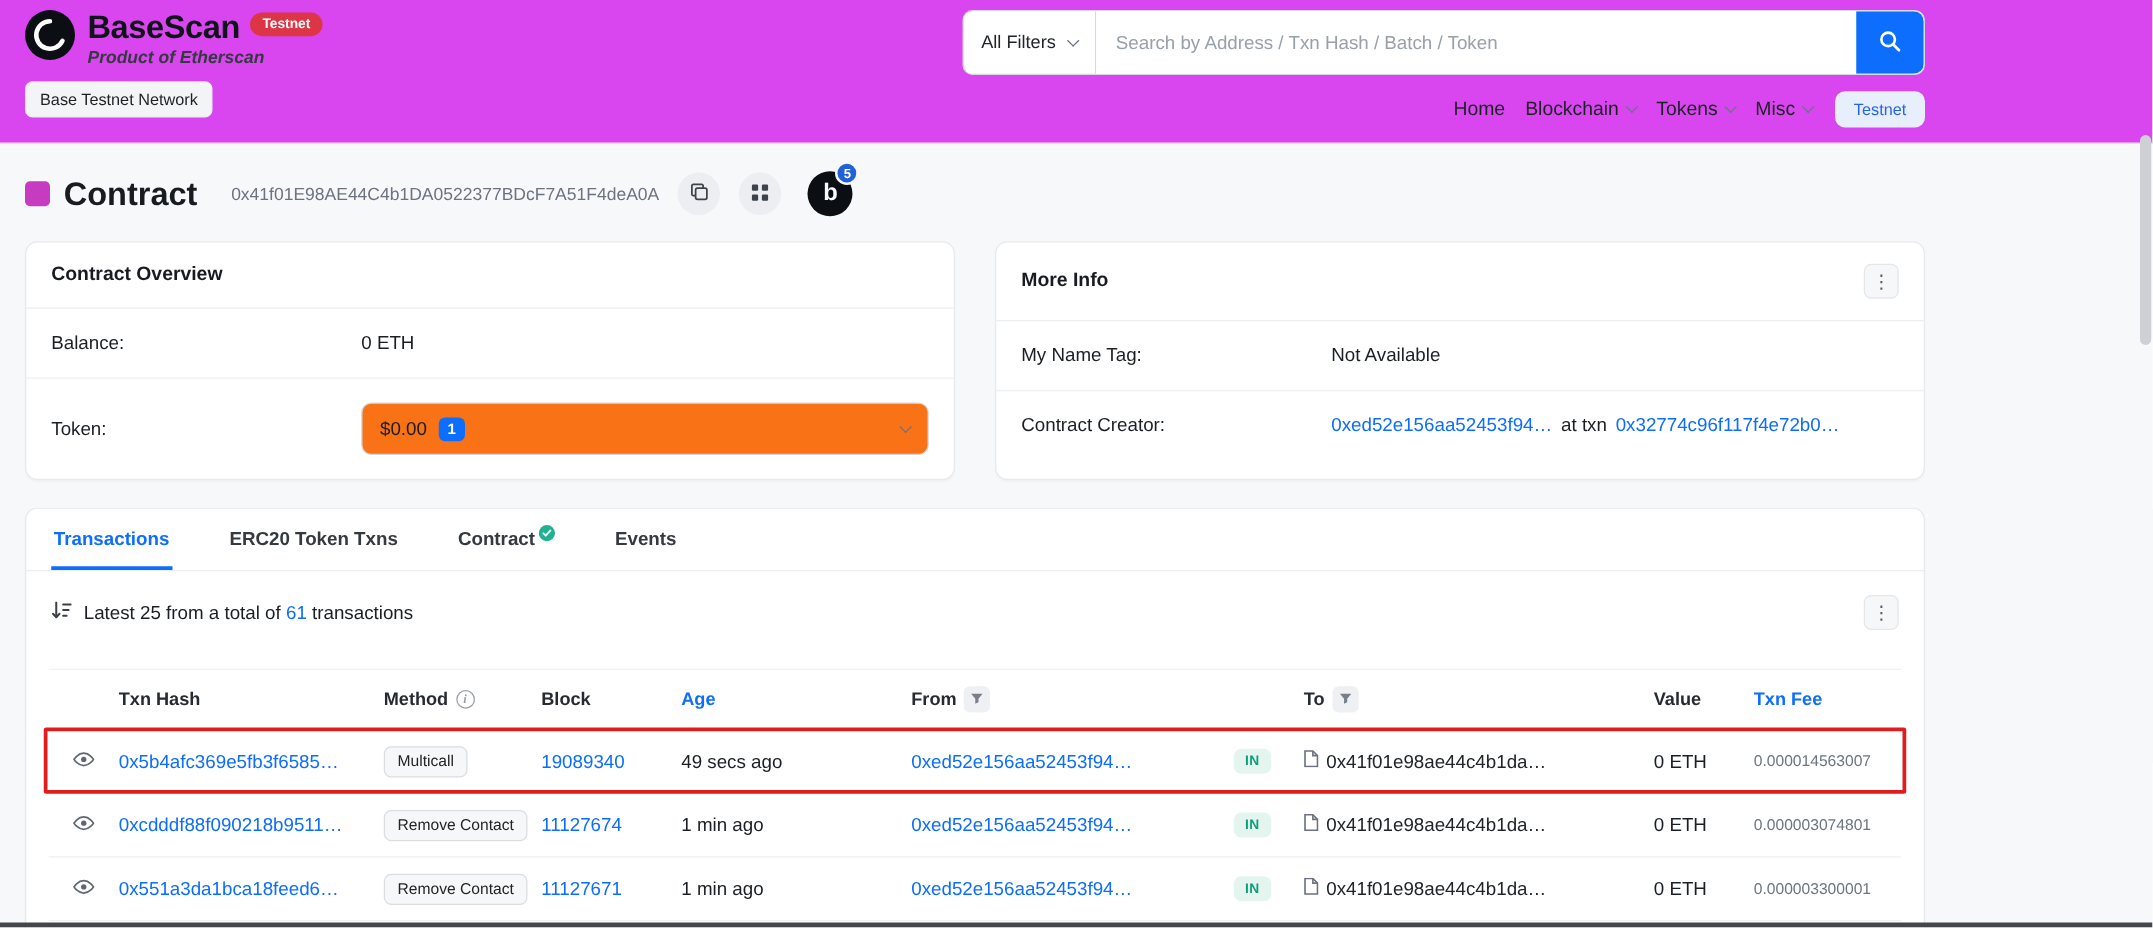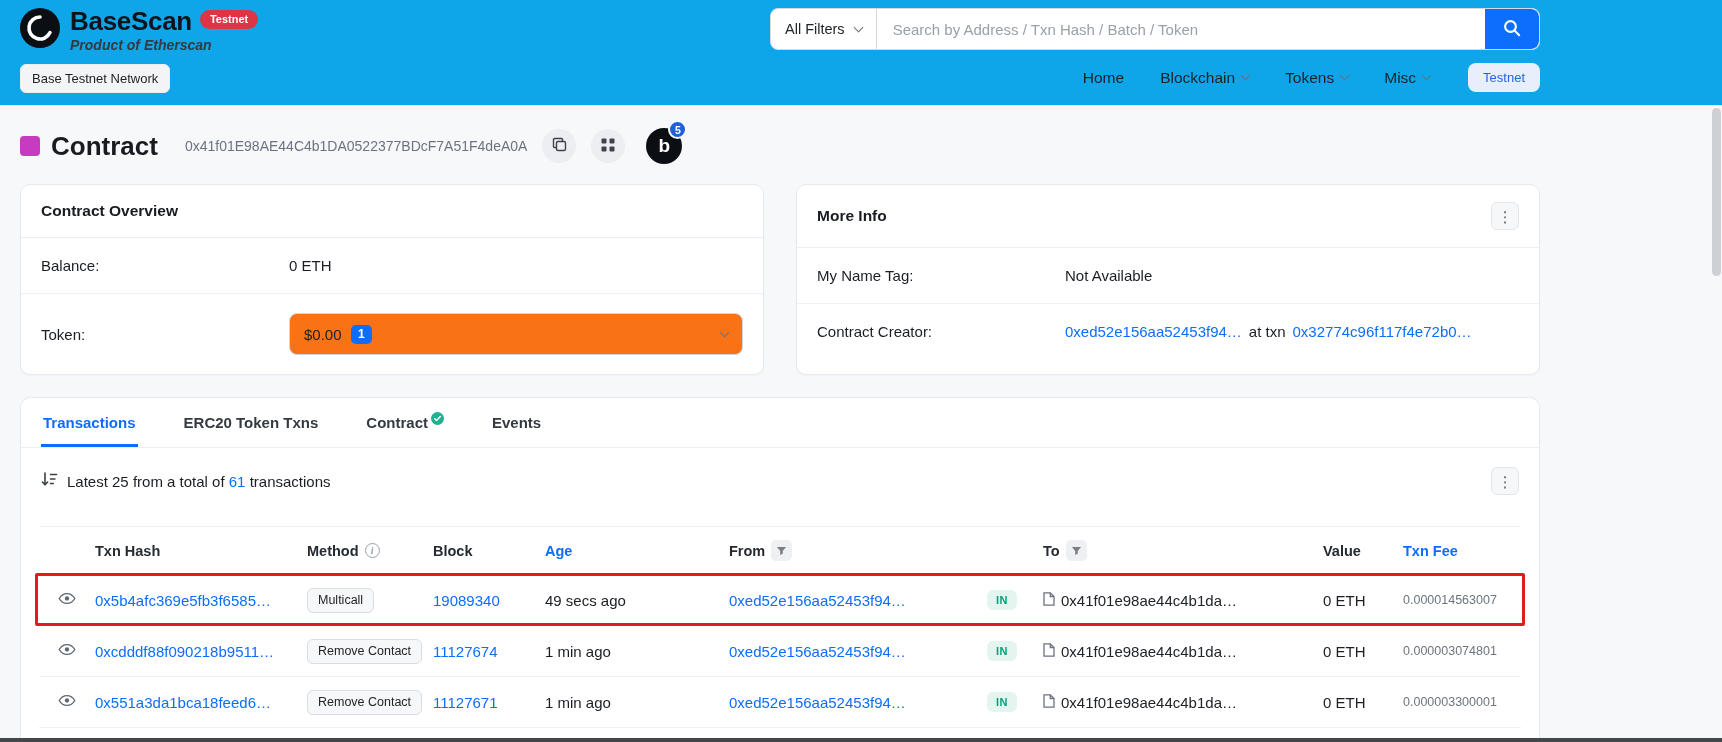--- a/index.html
+++ b/index.html
@@ -15,36 +15,36 @@
     --chip:#eef0f3;
   }
   *{box-sizing:border-box;}
   html,body{margin:0;padding:0;}
   body{
     width:1722px;height:742px;overflow:hidden;position:relative;
     background:#ffffff;color:var(--text);
     font-family:"Liberation Sans", sans-serif;
   }
   
-  .topbar{background:#0ea5e9;border-bottom:1px solid var(--border);}
+  .topbar{background:#d946ef;border-bottom:1px solid var(--border);}
   .topbar-inner{width:1520px;margin-left:20px;display:flex;justify-content:space-between;padding:8px 0 12px;}
   .brand{display:flex;align-items:flex-start;gap:10px;cursor:pointer;}
   .brand-text{line-height:1;}
   .brand-line{display:flex;align-items:center;gap:8px;}
   .brand-name{font-size:26px;font-weight:700;color:#10131a;letter-spacing:-0.3px;}
   .brand-badge{background:var(--danger);color:#fff;font-size:11px;font-weight:700;padding:4px 10px;border-radius:11px;position:relative;top:-2px;}
   .brand-tagline{font-size:14px;color:#343a40;margin-top:4px;font-weight:600;font-style:italic;}
   .network-badge{display:inline-block;margin-top:12px;background:#f3f4f6;border:1px solid #ebedef;border-radius:6px;padding:6px 11px;font-size:13px;color:#1d2126;}
   .topbar-right{width:770px;display:flex;flex-direction:column;align-items:stretch;}
-  .search-group{display:flex;height:42px;border:1px solid #d5d8dc;border-radius:8px;background:#fff;overflow:hidden;}
+  .search-group{display:flex;height:52px;border:1px solid #d5d8dc;border-radius:8px;background:#fff;overflow:hidden;}
   .filter-select{display:flex;align-items:center;gap:10px;padding:0 14px;border-right:1px solid #d5d8dc;font-size:14.5px;color:#212529;cursor:pointer;white-space:nowrap;}
   .search-input{flex:1;border:none;outline:none;padding:0 16px;font-size:15px;color:#212529;font-family:"Liberation Sans",sans-serif;}
   .search-input::placeholder{color:#98a0a8;}
   .search-btn{width:54px;border:none;background:var(--accent);display:flex;align-items:center;justify-content:center;cursor:pointer;border-radius:0 8px 8px 0;}
-  .nav-row{display:flex;align-items:center;justify-content:flex-end;gap:36px;margin-top:13px;}
+  .nav-row{display:flex;align-items:center;justify-content:flex-end;gap:16px;margin-top:13px;}
   .nav-item{display:flex;align-items:center;gap:7px;font-size:15.5px;color:#1d2126;cursor:pointer;}
   .chev{width:7px;height:7px;border-right:1.8px solid #6b7280;border-bottom:1.8px solid #6b7280;transform:rotate(45deg);margin-top:-4px;}
   .testnet-btn{background:#e8effc;color:#2563eb;font-size:13px;padding:7px 15px;border-radius:8px;border:none;cursor:pointer;margin-left:2px;font-family:"Liberation Sans",sans-serif;}
   
   .page{background:#f7f8fa;min-height:641px;padding-top:18px;}
   .container{width:1520px;margin-left:20px;}
   .title-row{display:flex;align-items:center;gap:11px;margin:4px 0 20px;}
   .ident-square{width:20px;height:20px;border-radius:4px;background:var(--identicon);flex:none;}
   .page-title{font-size:26px;font-weight:600;color:#181c21;margin:0;}
   .page-address{font-size:14px;color:#6b7280;margin-left:16px;}

